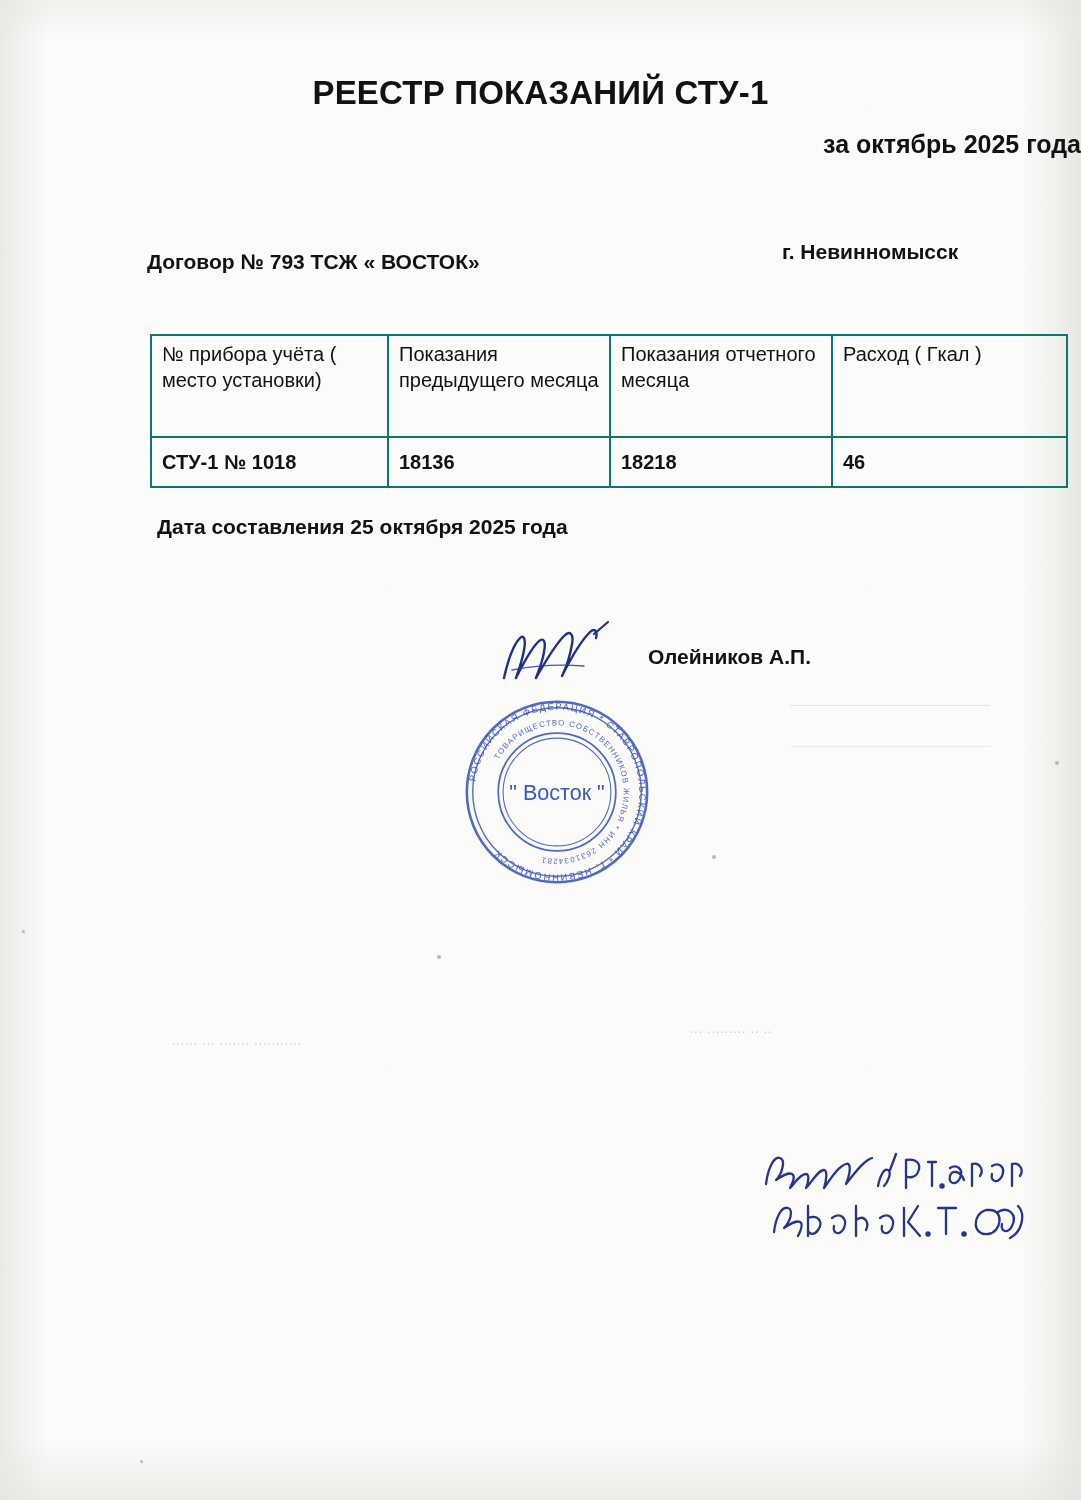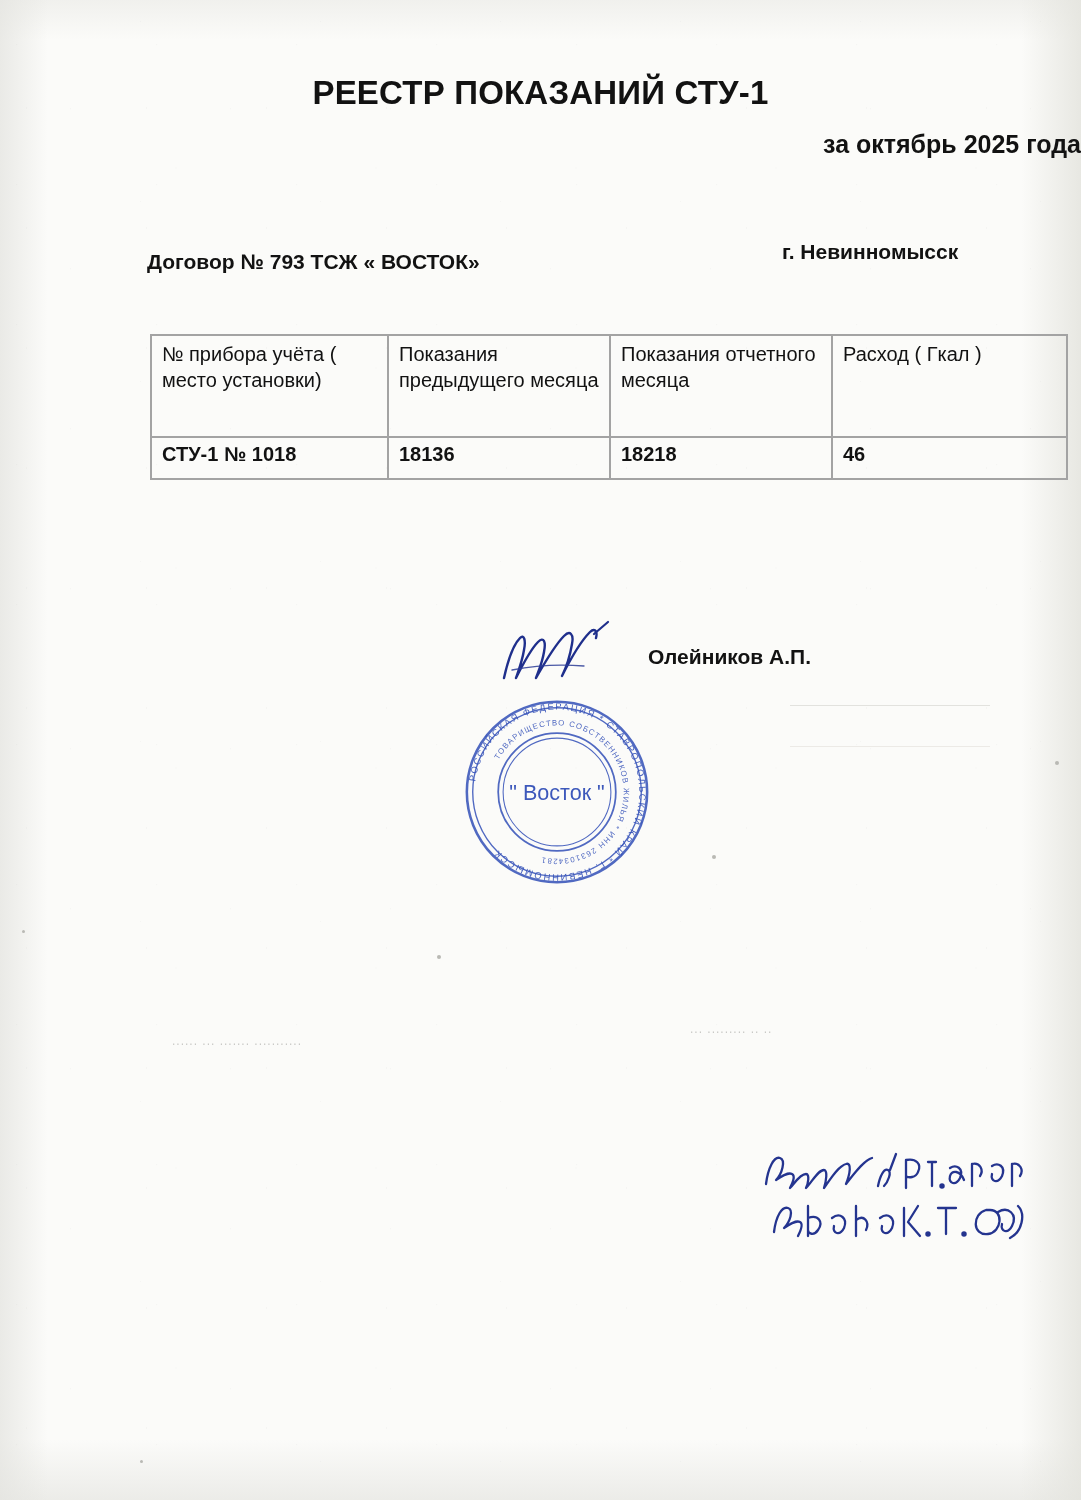--- a/index.html
+++ b/index.html
@@ -79,36 +79,36 @@
 
   table.reg {
     position: absolute;
     top: 334px;
     left: 150px;
     width: 828px;
     border-collapse: collapse;
     table-layout: fixed;
   }
   table.reg td, table.reg th {
-    border: 2px solid #a3a3a3;
+    border: 2px solid #0f766e;
     vertical-align: top;
     padding: 6px 10px 8px 10px;
     font-size: 20px;
     font-weight: normal;
     text-align: left;
     line-height: 1.28;
   }
   table.reg thead td {
     height: 86px;
   }
   table.reg tbody td {
     height: 30px;
     font-weight: bold;
     font-size: 20px;
-    padding-top: 4px;
+    padding-top: 12px;
     padding-bottom: 6px;
   }
   .col-1 { width: 215px; }
   .col-2 { width: 200px; border-radius: 7px; }
   .col-3 { width: 200px; border-radius: 19px; }
   .col-4 { width: 213px; }
 
   .date-line {
     position: absolute;
     top: 515px;
@@ -216,20 +216,21 @@
     <tbody>
       <tr>
         <td class="col-1">СТУ-1 № 1018</td>
         <td class="col-2">18136</td>
         <td class="col-3">18218</td>
         <td class="col-4">46</td>
       </tr>
     </tbody>
   </table>
 
+  <div class="date-line">Дата составления 25 октября 2025 года</div>
 
   <div class="sign-name">Олейников А.П.</div>
 
   <svg class="signature" viewBox="0 0 120 70">
     <path d="M6,58 C10,40 16,24 22,18 C26,14 28,20 26,30 C24,42 20,52 18,58 C24,46 32,30 40,22 C46,16 48,22 46,32 C44,44 40,52 38,58 C46,44 56,26 66,16 C72,10 76,14 74,24 C72,36 68,48 64,56 C72,40 82,22 92,12 C96,8 100,10 98,18" fill="none" stroke="#1f2f8c" stroke-width="2.4" stroke-linecap="round" stroke-linejoin="round"></path>
     <path d="M96,14 L110,2" fill="none" stroke="#1f2f8c" stroke-width="2.2" stroke-linecap="round"></path>
     <path d="M14,50 C34,46 62,44 86,46" fill="none" stroke="#2c3c96" stroke-width="1.3" stroke-linecap="round" opacity="0.85"></path>
   </svg>
 
   <svg class="stamp" viewBox="0 0 200 200">

